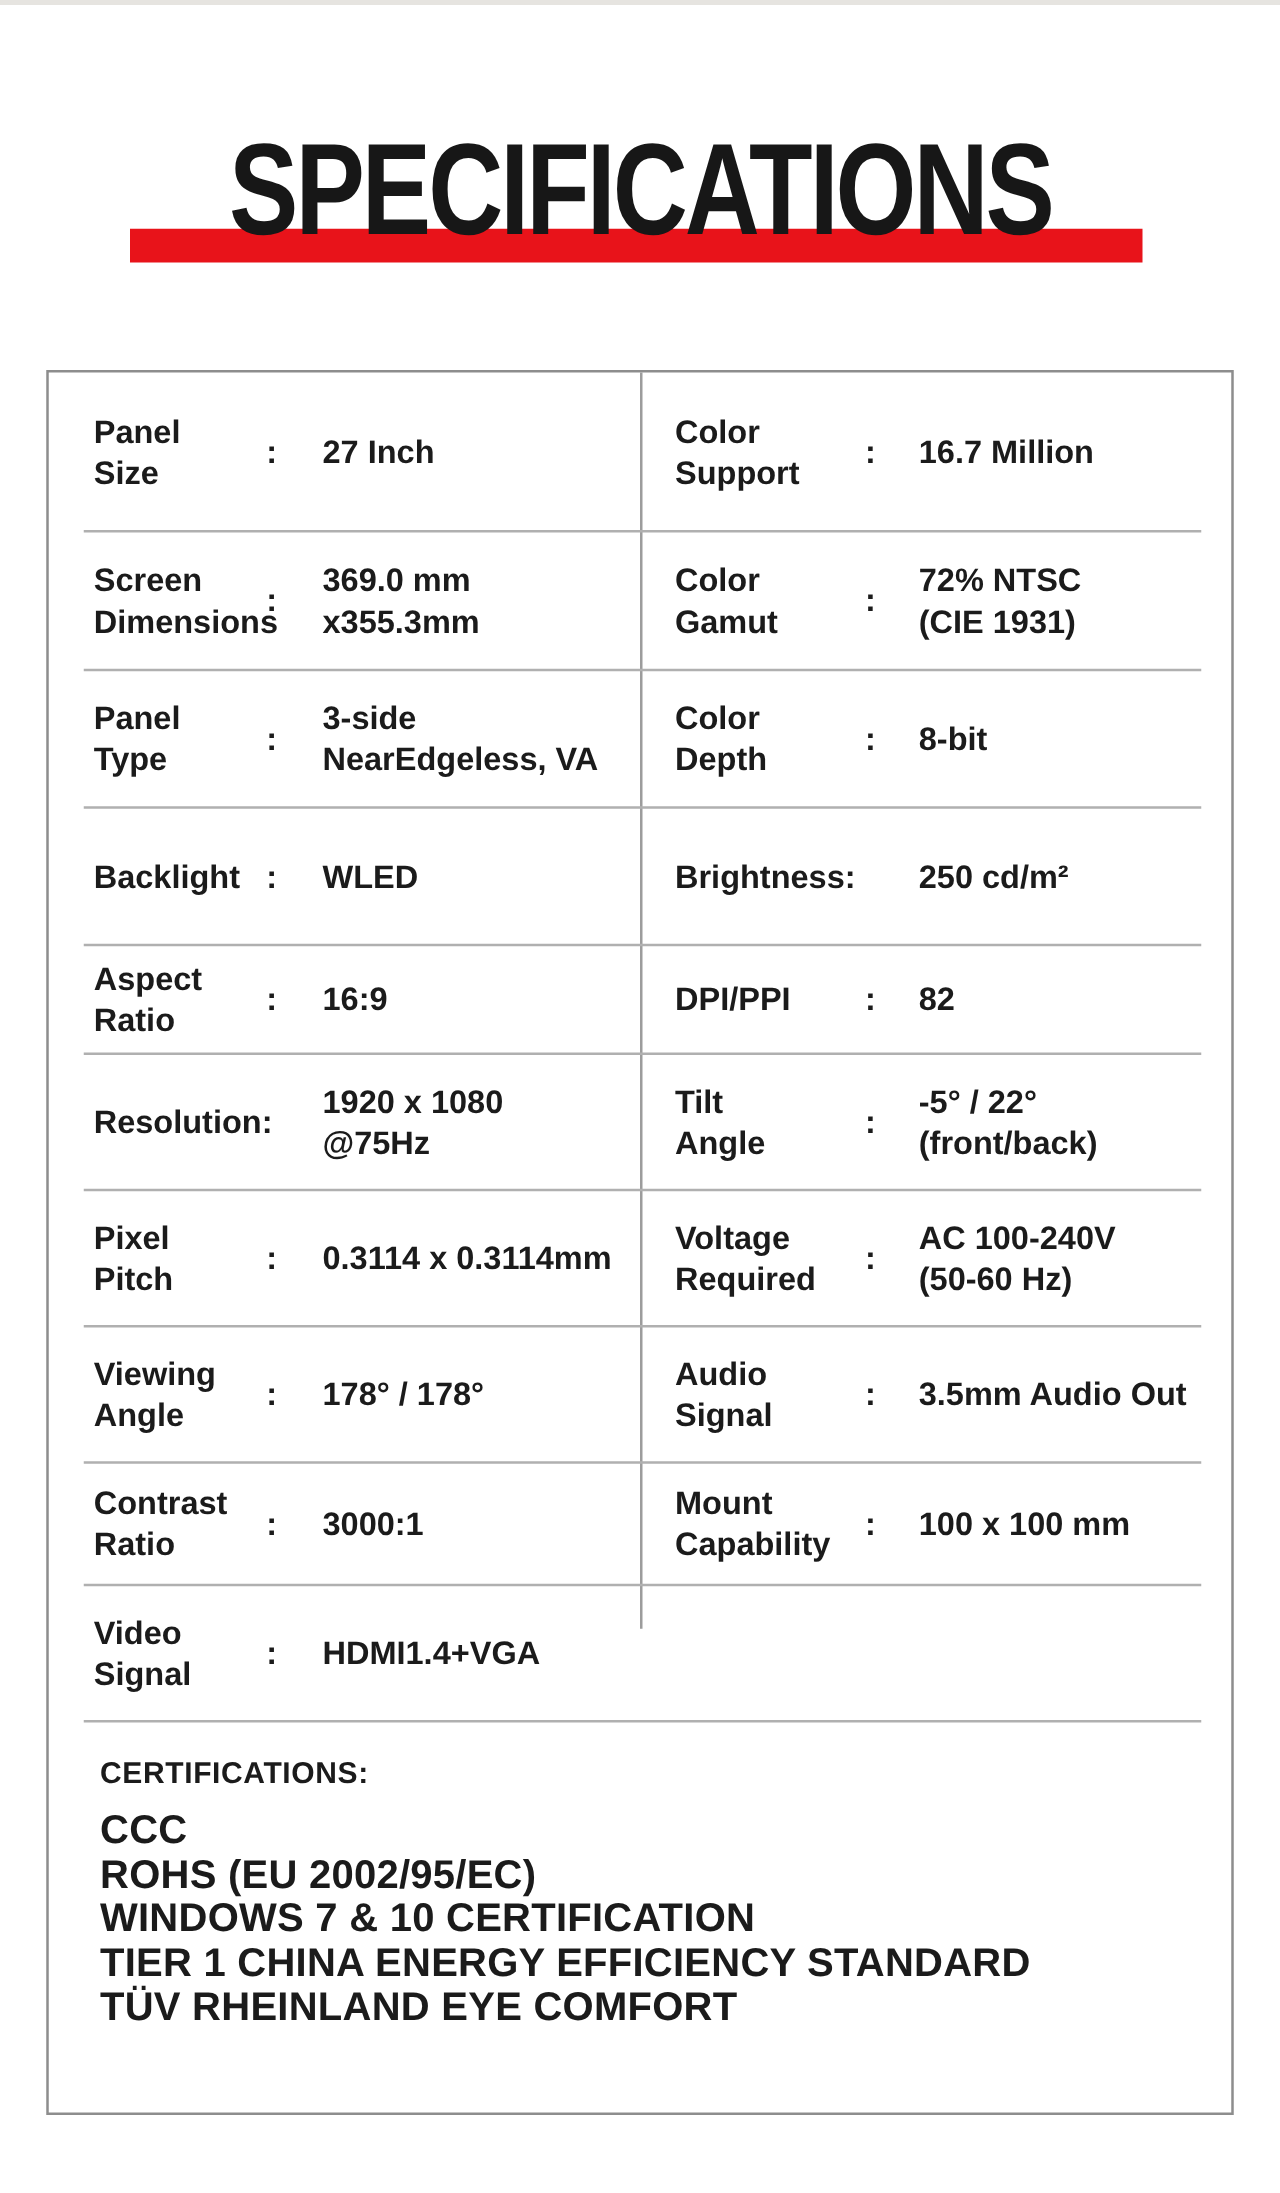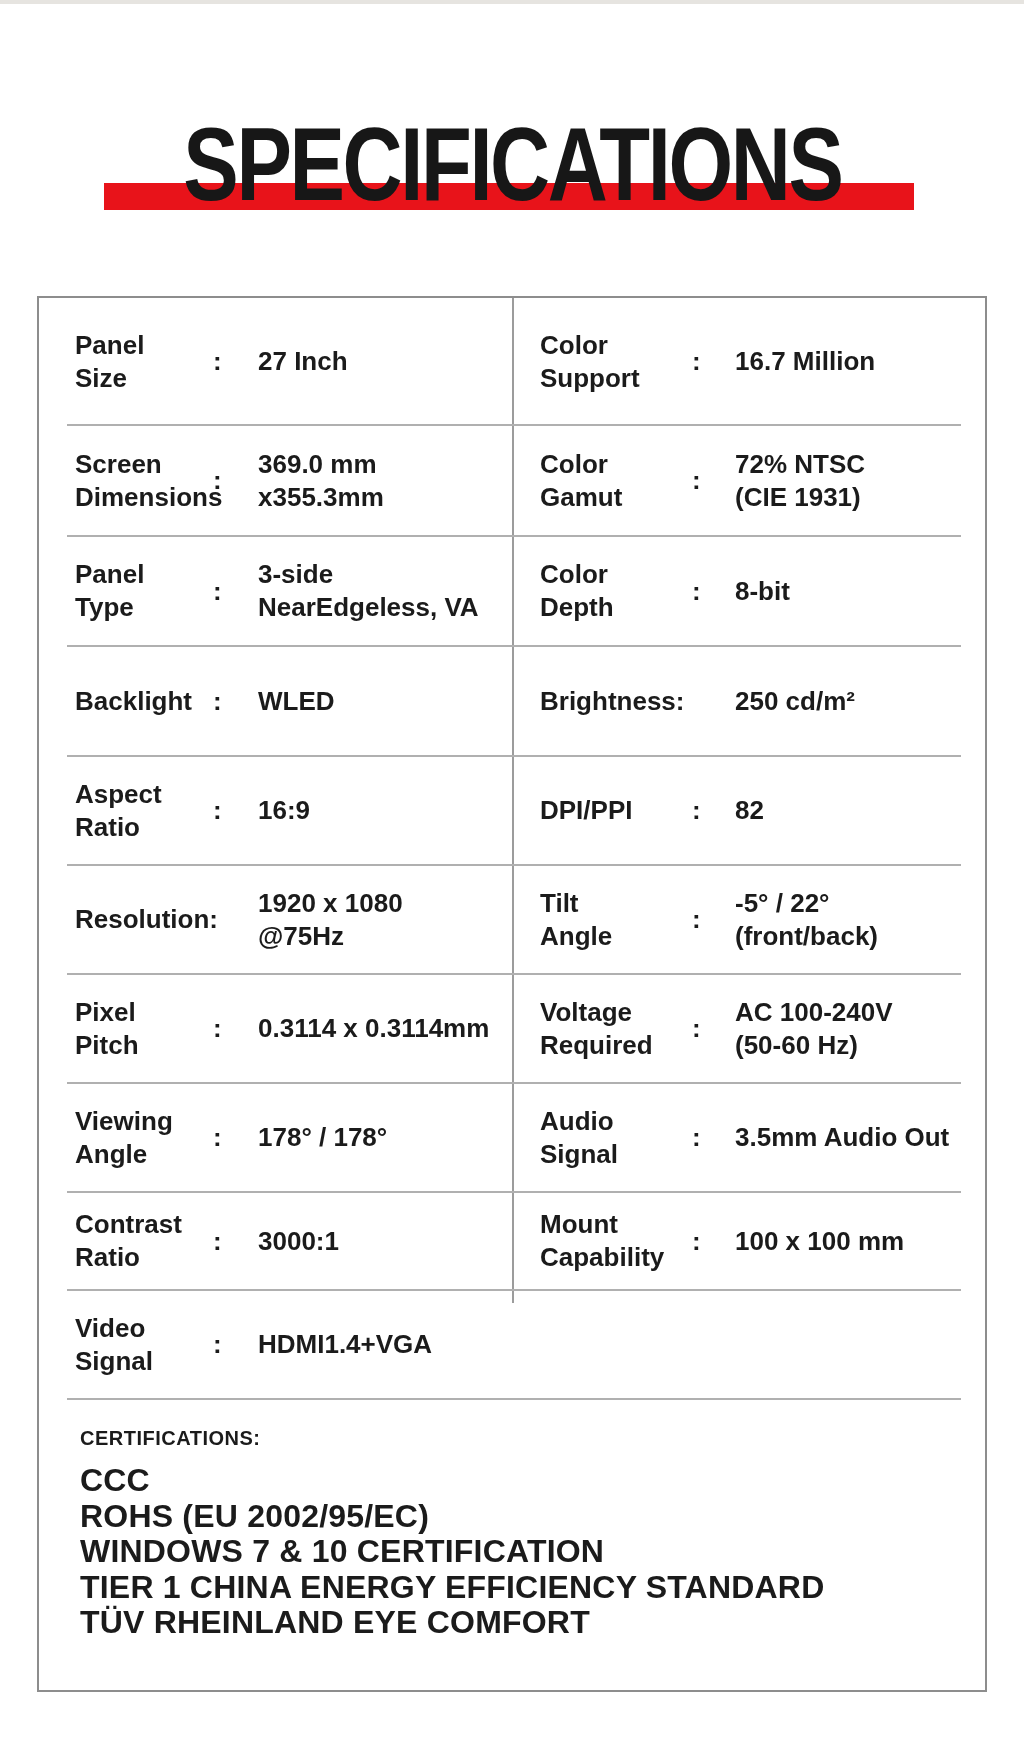--- a/index.html
+++ b/index.html
@@ -2,21 +2,21 @@
 <html><head>
 <meta charset="utf-8">
 <style>
   * { margin:0; padding:0; box-sizing:border-box; }
   html,body { width:1024px; height:1754px; background:#ffffff; overflow:hidden;
               font-family:"Liberation Sans", sans-serif; color:#1b1b1b; position:relative; }
 
   .top-strip { position:absolute; left:0; top:0; width:1024px; height:4px; background:#e6e4e0; }
 
   
-  .title-wrap { position:absolute; left:0; top:112px; width:1024px; text-align:center; z-index:2; }
+  .title-wrap { position:absolute; left:0; top:100px; width:1024px; text-align:center; z-index:2; }
   .title-text { display:inline-block; font-size:104px; line-height:104px; font-weight:bold;
                 letter-spacing:-3px; color:#171717; white-space:nowrap;
                 transform:scaleX(0.80); transform-origin:center; }
   .title-bar  { position:absolute; left:104px; top:183px; width:810px; height:27px;
                 background:#e8131a; z-index:1; }
 
   
   .spec-table { position:absolute; left:37px; top:296px; width:950px; height:1396px;
                 border:2px solid #8d8d8d; background:#ffffff; }
   .col-divider { position:absolute; left:473px; top:0; width:2px; height:1005px;
@@ -30,21 +30,21 @@
   .lbl { white-space:pre-line; }
   .cell.left  .lbl { width:138px; }
   .cell.right .lbl { width:152px; }
   .colon { display:inline-block; }
   .cell.left  .colon { width:45px; }
   .cell.right .colon { width:43px; }
   .val { white-space:pre-line; }
 
   
   .cert-section { position:relative; height:278px; padding:28px 0 0 41px; }
-  .cert-heading { font-size:20px; font-weight:600; letter-spacing:0.5px; margin-bottom:13px; }
+  .cert-heading { font-size:24px; font-weight:600; letter-spacing:0.5px; margin-bottom:13px; }
   .cert-item { font-size:32px; line-height:35.5px; font-weight:600; letter-spacing:0.2px; }
 </style>
 </head>
 <body>
 
 <div class="top-strip"></div>
 
 <div class="title-bar"></div>
 <div class="title-wrap">
   <span class="title-text">SPECIFICATIONS</span>
@@ -110,21 +110,21 @@
       <span class="colon">:</span>
       <span class="val">WLED</span>
     </div>
     <div class="cell right">
       <span class="lbl">Brightness:</span>
       <span class="colon"></span>
       <span class="val">250 cd/m²</span>
     </div>
   </div>
 
-  <div class="row" style="height:109px">
+  <div class="row" style="height:87px">
     <div class="hline"></div>
     <div class="cell left">
       <span class="lbl">Aspect
 Ratio</span>
       <span class="colon">:</span>
       <span class="val">16:9</span>
     </div>
     <div class="cell right">
       <span class="lbl">DPI/PPI</span>
       <span class="colon">:</span>

